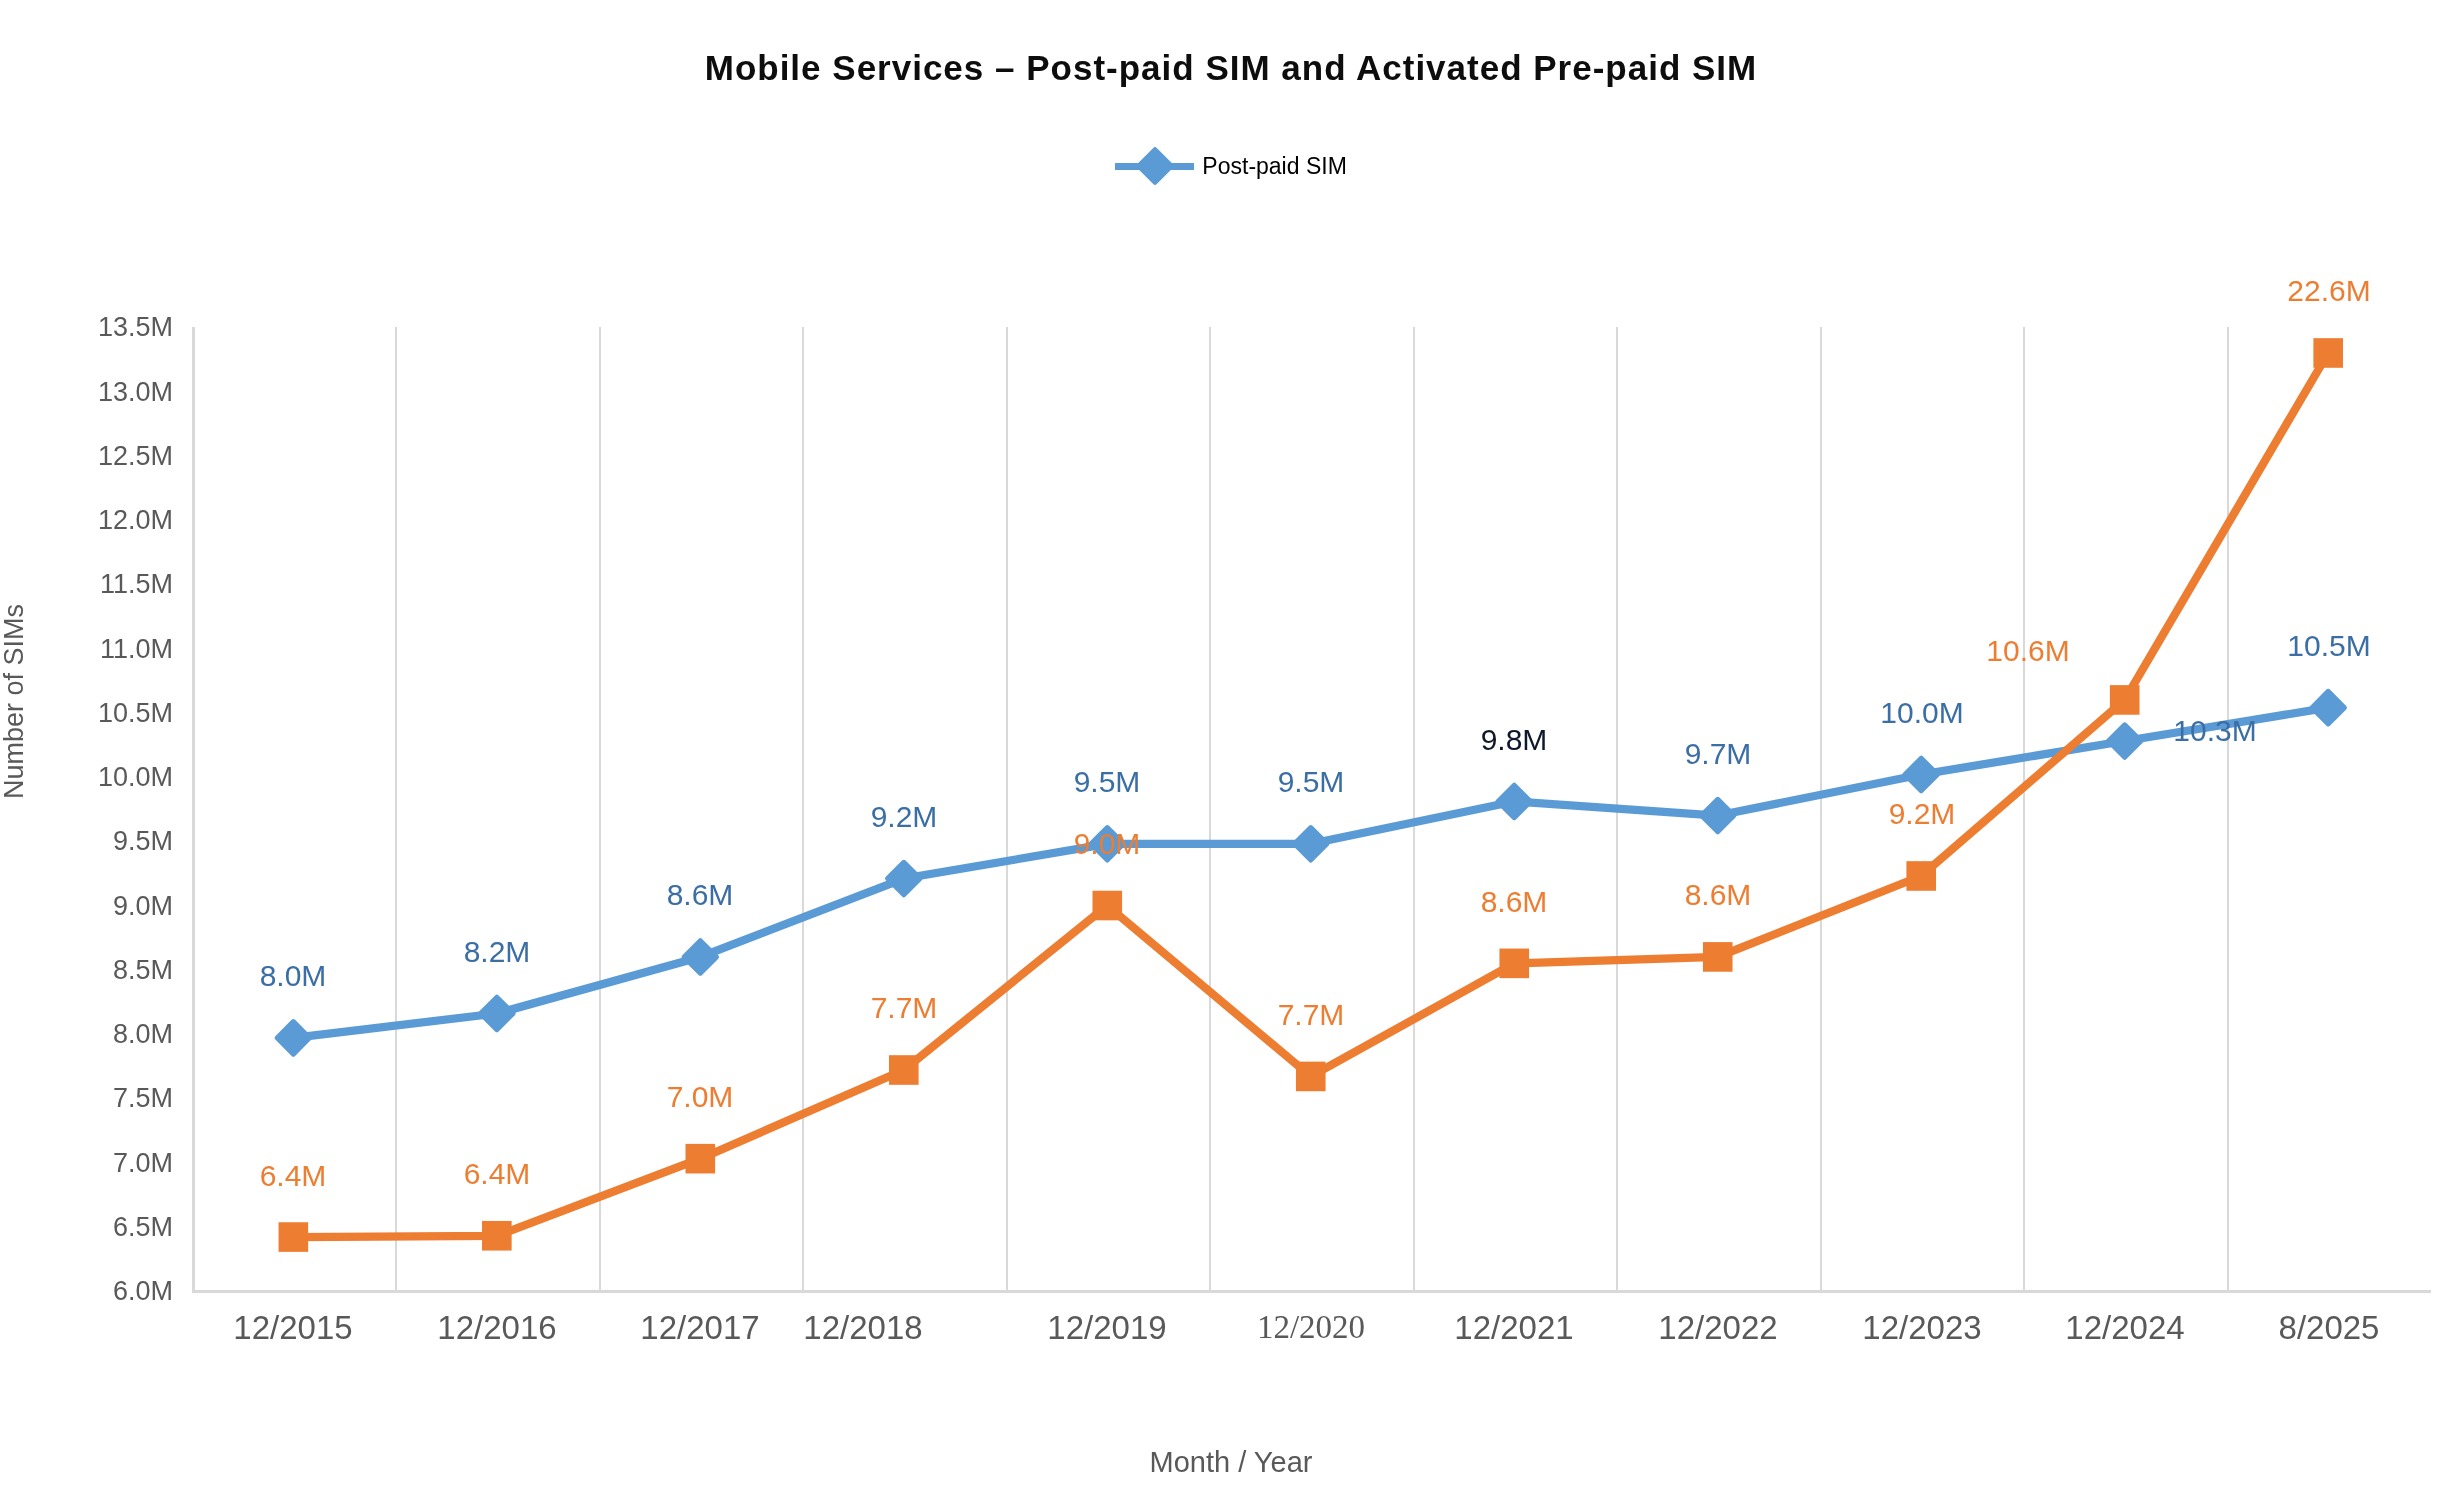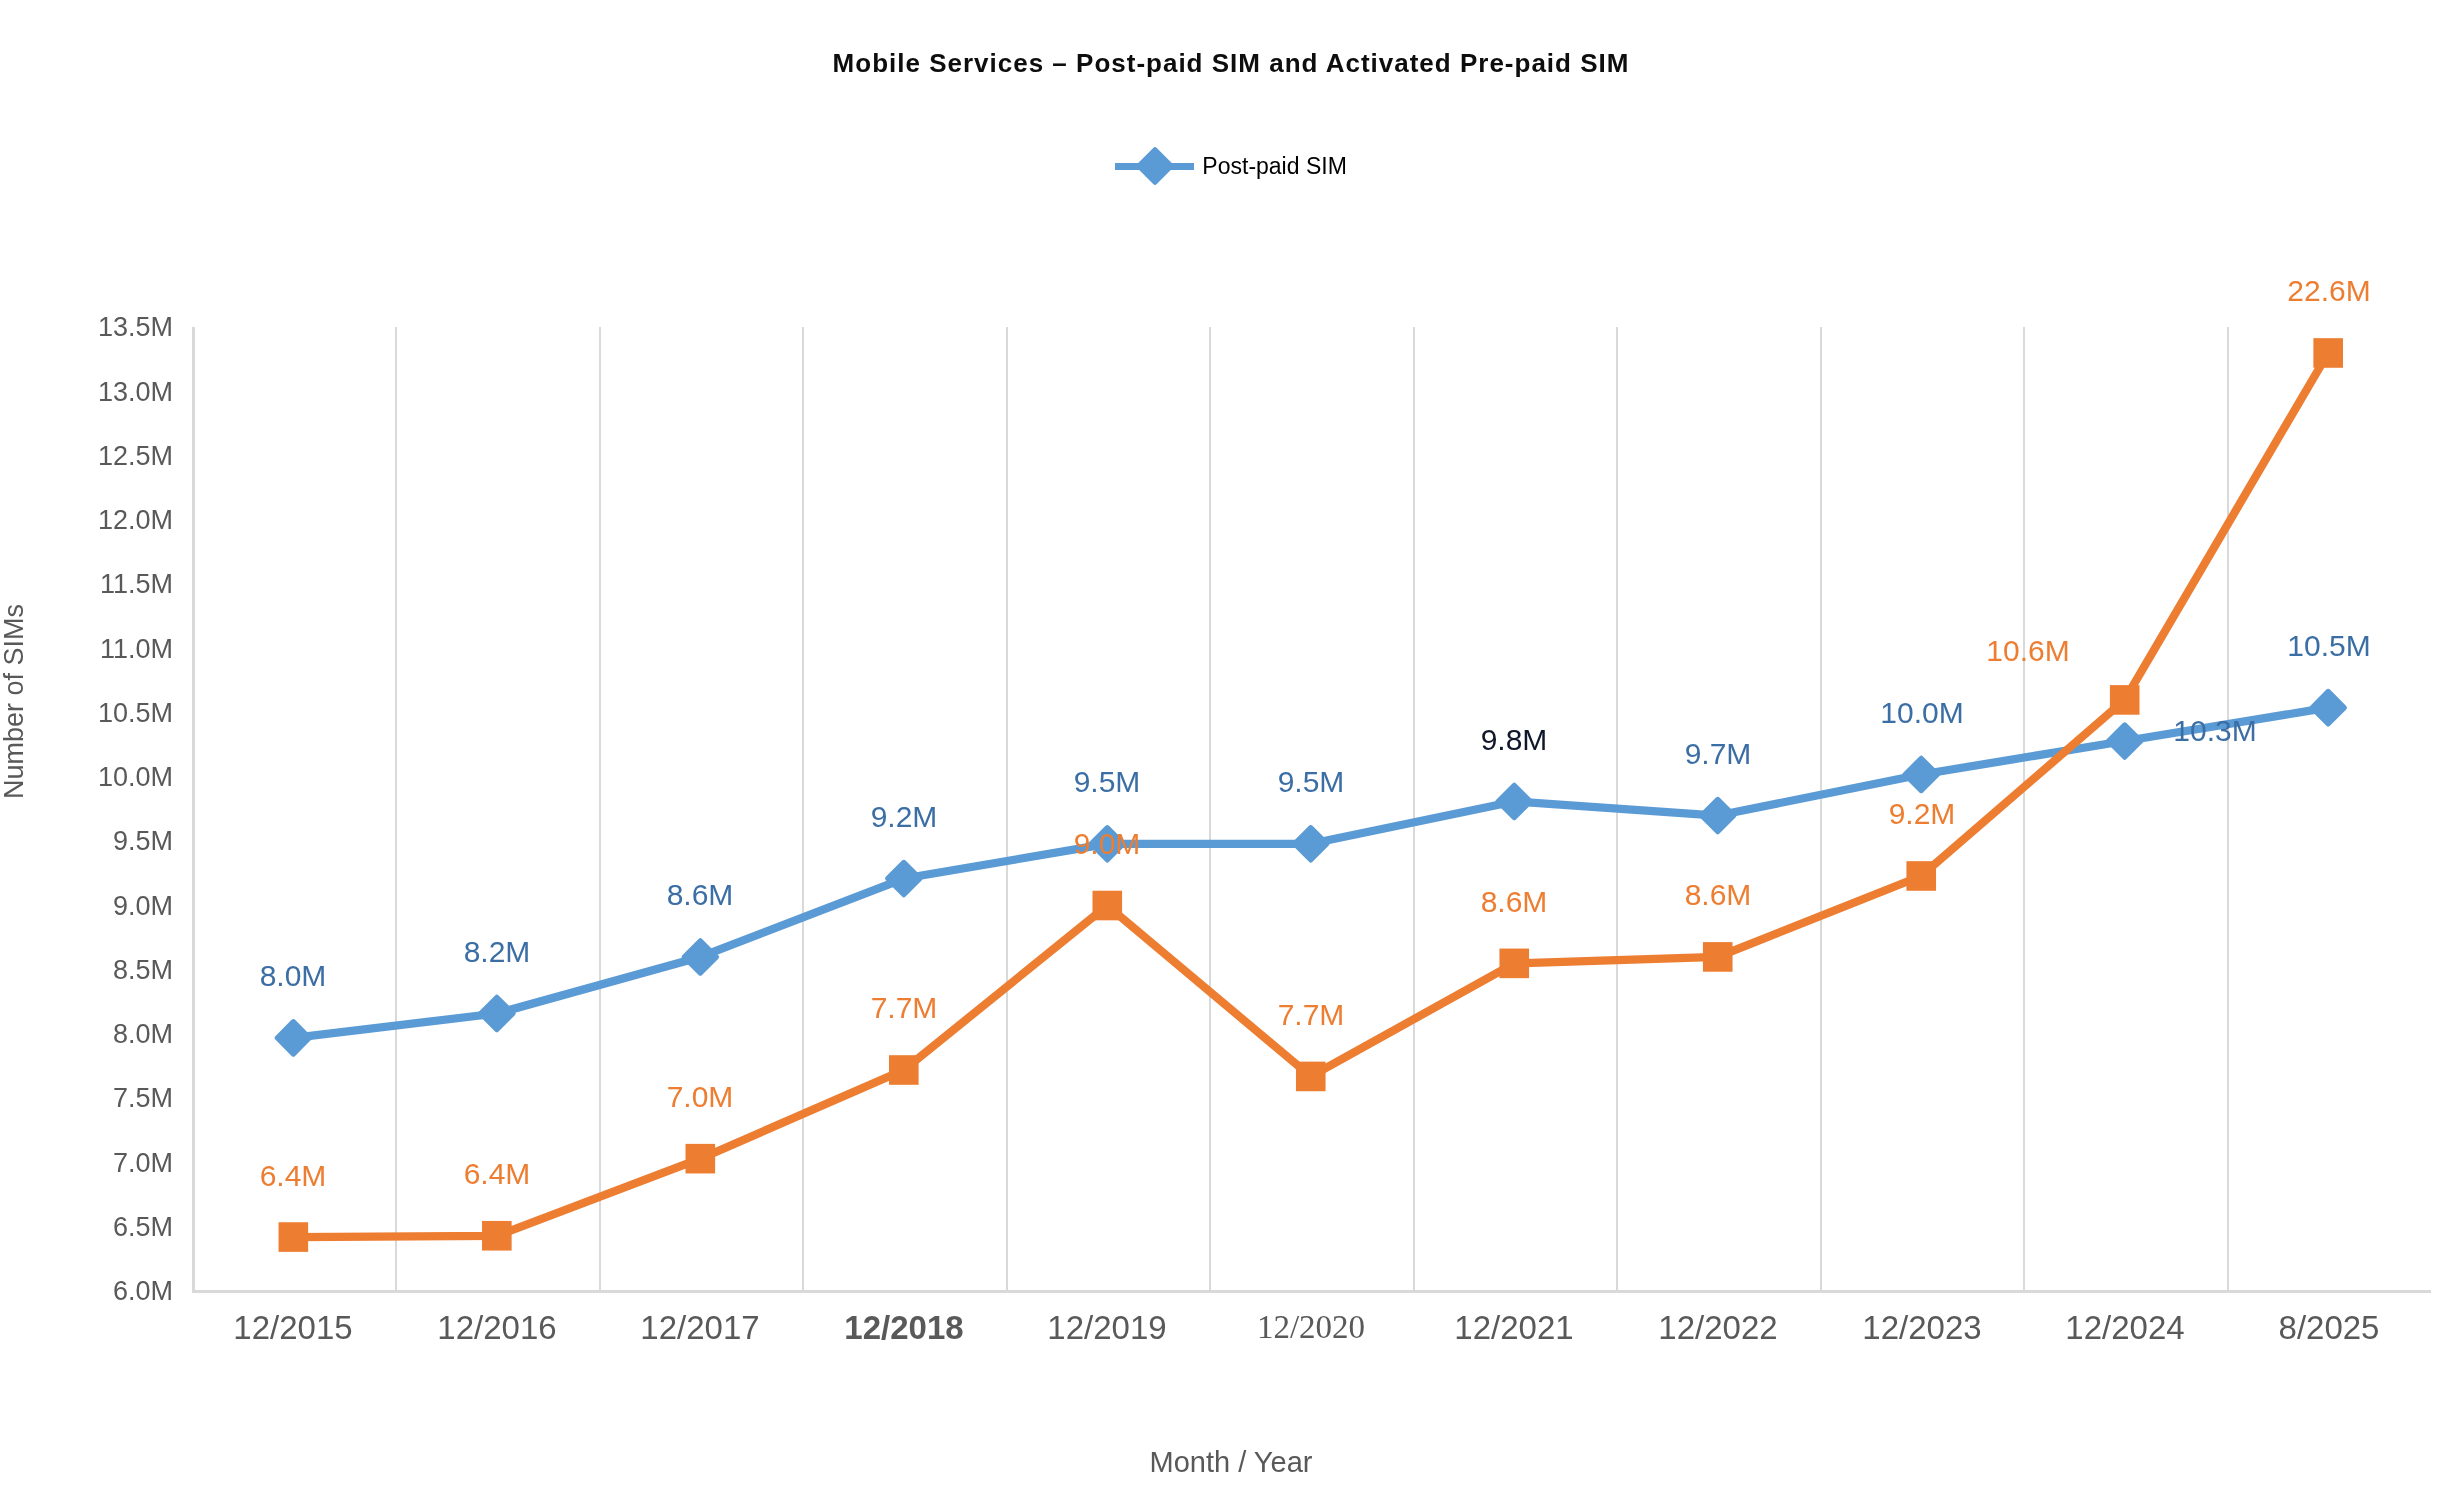--- a/index.html
+++ b/index.html
@@ -1,21 +1,21 @@
 <!DOCTYPE html>
 <html style="font-size:13px"><head>
 <meta charset="utf-8">
 <style>
   html,body{margin:0;padding:0;background:#ffffff;}
   body{width:2462px;height:1504px;font-family:"Liberation Sans",sans-serif;overflow:hidden;}
   #root{position:relative;width:2462px;height:1504px;background:#fff;}
 
   .chart-title{
     position:absolute;left:0;top:48px;width:2462px;text-align:center;
-    font-size:26px;font-weight:bold;color:#0d0d0d;letter-spacing:1px;
+    font-size:35px;font-weight:bold;color:#0d0d0d;letter-spacing:1px;
   }
 
   .legend{
     position:absolute;left:0;top:150px;width:2462px;
     display:flex;justify-content:center;align-items:center;gap:214px;
   }
   .legend-item{display:flex;align-items:center;gap:0px;}
   .legend-label{font-size:23px;color:#000000;margin-left:8.2px;}
   .legend-key{position:relative;width:79px;height:33px;display:inline-block;}
   .legend-key .lk-line{position:absolute;left:0;top:13px;width:79px;height:7.4px;}
@@ -106,21 +106,21 @@
       <div class="ytick" style="top: 584px; left: 37px; right: auto; width: 136px;">11.5M</div>
       <div class="ytick" style="top: 520px; left: 37px; right: auto; width: 136px;">12.0M</div>
       <div class="ytick" style="top: 456px; left: 37px; right: auto; width: 136px;">12.5M</div>
       <div class="ytick" style="top: 392px; left: 37px; right: auto; width: 136px;">13.0M</div>
       <div class="ytick" style="top: 327px; left: 37px; right: auto; width: 136px;">13.5M</div>
     </div>
   <div id="xticks">
       <div class="xtick" style="left: 293px;">12/2015</div>
       <div class="xtick" style="left: 497px;">12/2016</div>
       <div class="xtick" style="left: 700px;">12/2017</div>
-      <div class="xtick" style="left: 904px; font-weight: bold;">12/2018</div>
+      <div class="xtick" style="left: 863px;">12/2018</div>
       <div class="xtick" style="left: 1107px;">12/2019</div>
       <div class="xtick" style="left: 1311px; font-family: Liberation Serif, serif;">12/2020</div>
       <div class="xtick" style="left: 1514px;">12/2021</div>
       <div class="xtick" style="left: 1718px;">12/2022</div>
       <div class="xtick" style="left: 1922px;">12/2023</div>
       <div class="xtick" style="left: 2125px;">12/2024</div>
       <div class="xtick" style="left: 2329px;">8/2025</div>
     </div>
 
   <svg class="series-layer" viewBox="0 0 2994 1829" width="2462" height="1504">

